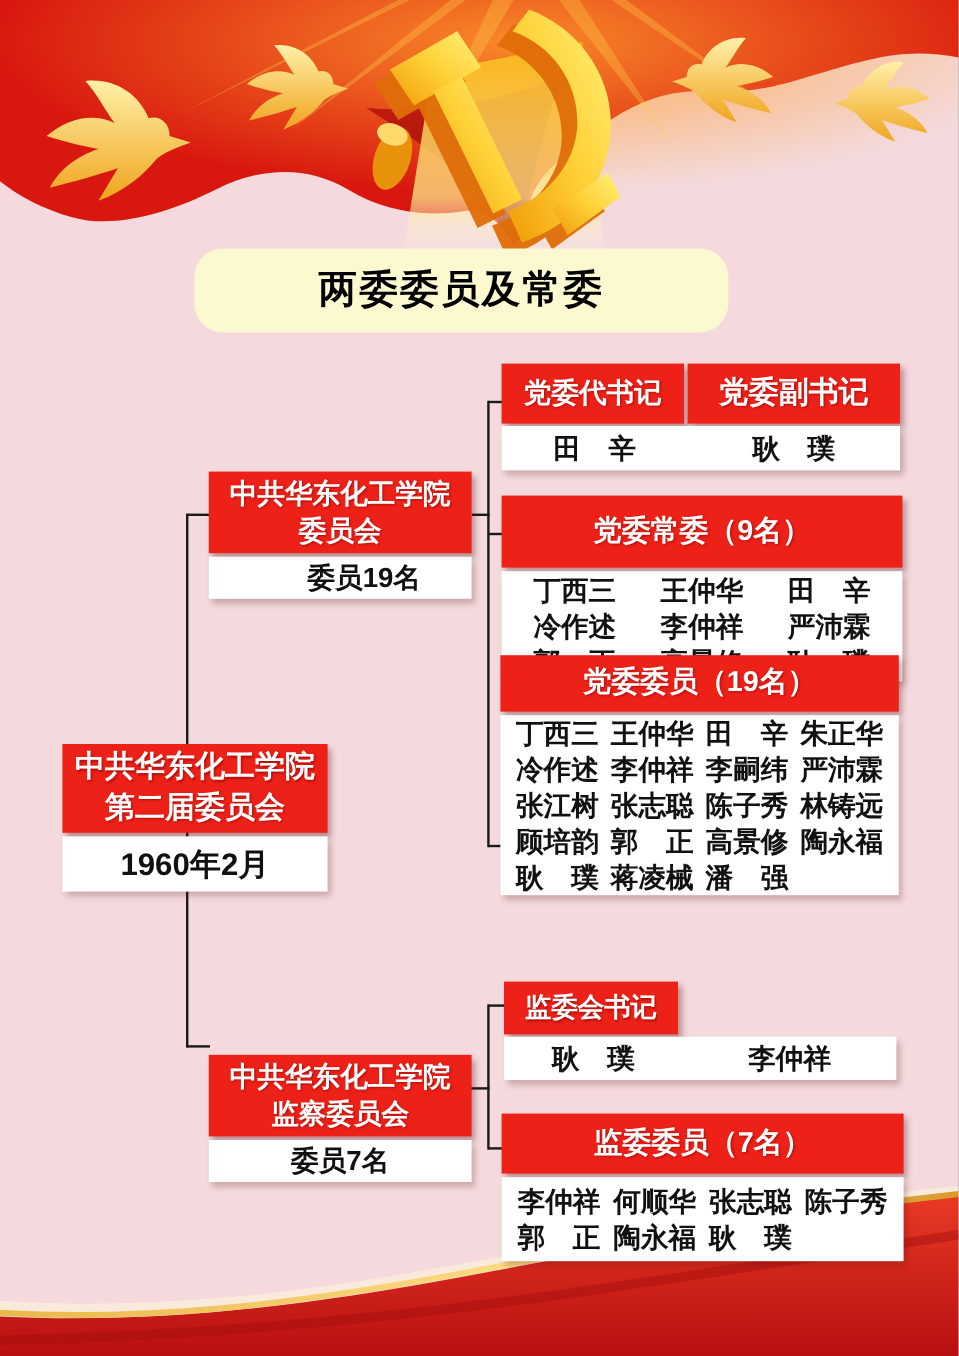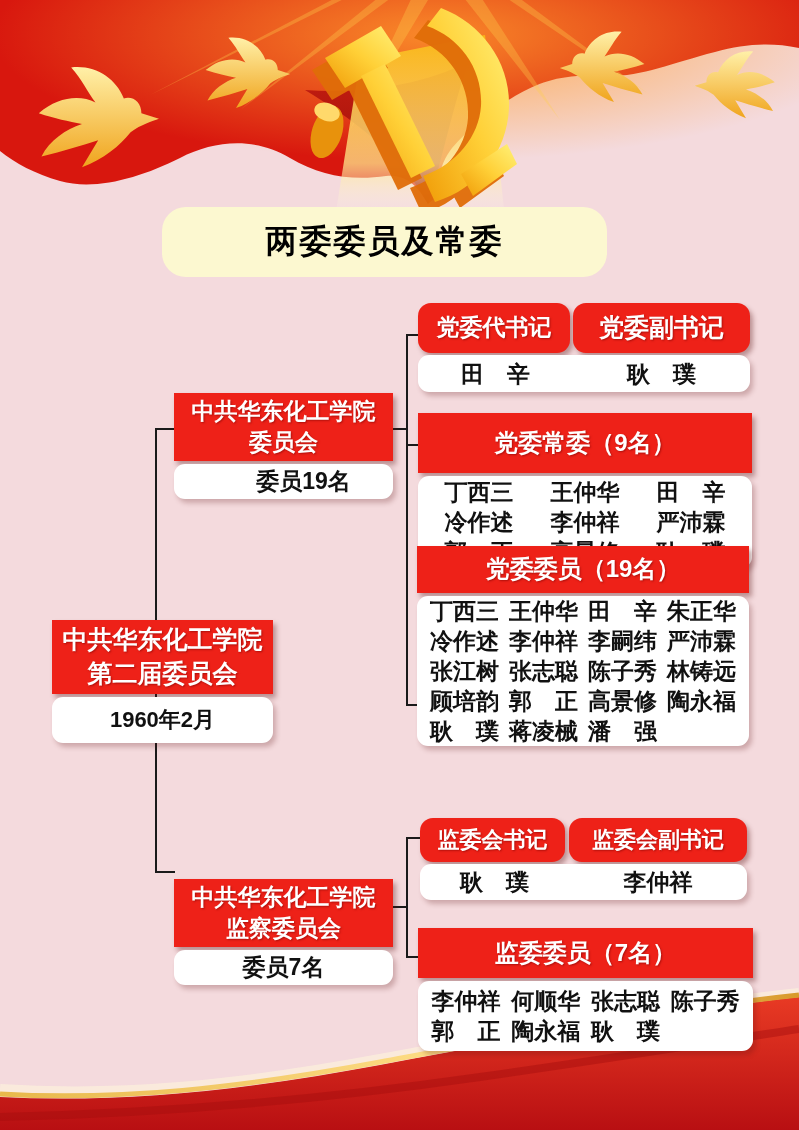--- a/index.html
+++ b/index.html
@@ -26,24 +26,23 @@
     background:#ee2118; color:#fff; font-weight:bold; text-align:center;
     display:flex; flex-direction:column; justify-content:center;
     box-shadow:3px 4px 5px rgba(90,20,20,.38);
     text-shadow:1px 1px 2px rgba(120,0,0,.55);
     line-height:1.35;
   }
   .white-body {
     background:#ffffff; color:#111; font-weight:bold; text-align:center;
     display:flex; flex-direction:column; justify-content:center;
     box-shadow:3px 4px 5px rgba(90,20,20,.25);
-    border-radius:11px;
   }
   .pair { display:flex; gap:3px; }
-  .pair .red-head { flex:none;border-radius:13px; }
+  .pair .red-head { flex:none; }
   .pair-names { display:flex; }
   .pair-names > div { display:flex; align-items:center; justify-content:center; }
 
   .names-grid { display:grid; align-content:center; padding:4px 8px; }
   .names-row { display:contents; }
   .name {
     display:block; text-align:center; font-weight:bold; color:#111;
     font-size:23px; line-height:30px; white-space:pre;
   }
   .cols-3 .names-grid { grid-template-columns:repeat(3,1fr); }
@@ -164,21 +163,21 @@
   <div class="cline" style="left:390px; top:906px; width:18px; height:2px;"></div>
   <div class="cline" style="left:406px; top:837px; width:2px;  height:121px;"></div>
   <div class="cline" style="left:407px; top:837px; width:14px; height:2px;"></div>
   <div class="cline" style="left:407px; top:956px; width:12px; height:2px;"></div>
 
   <div class="card" style="left:52px; top:620px; width:221px;">
     <div class="red-head" style="height:74px; font-size:25px;">
       <span>中共华东化工学院</span>
       <span>第二届委员会</span>
     </div>
-    <div class="white-body" style="height:46px; font-size:22px;">
+    <div class="white-body" style="height:46px; font-size:26px;">
       <span>1960年2月</span>
     </div>
   </div>
 
   <div class="card" style="left:174px; top:393px; width:219px;">
     <div class="red-head" style="height:68px; font-size:23px;">
       <span>中共华东化工学院</span>
       <span>委员会</span>
     </div>
     <div class="white-body" style="height:35px; font-size:23px;padding-left:40px;">
@@ -237,23 +236,20 @@
         <div class="names-row"><span class="name">顾培韵</span><span class="name">郭　正</span><span class="name">高景修</span><span class="name">陶永福</span></div>
         <div class="names-row"><span class="name">耿　璞</span><span class="name">蒋凌械</span><span class="name">潘　强</span></div>
       </div>
   </div>
 
   <div class="card" style="left:420px; top:818px; width:327px; gap:2px;">
     <div class="pair" style="gap:4px;">
       <div class="red-head" style="width:145px; height:44px; font-size:22px;">
         <span>监委会书记</span>
       </div>
-      <div class="red-head" style="flex:1; height:44px; font-size:22px;">
-        <span>监委会副书记</span>
-      </div>
     </div>
     <div class="white-body pair-names" style="height:36px; font-size:24px; flex-direction:row;">
       <div style="width:149px;">
           <span class="name">耿　璞</span>
         </div>
       <div style="flex:1;">
           <span class="name">李仲祥</span>
         </div>
     </div>
   </div>

